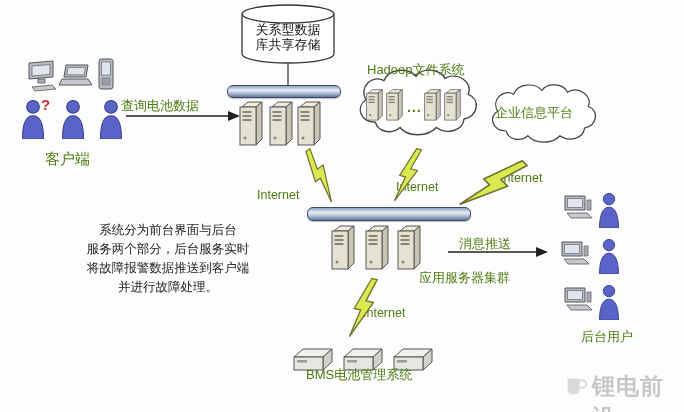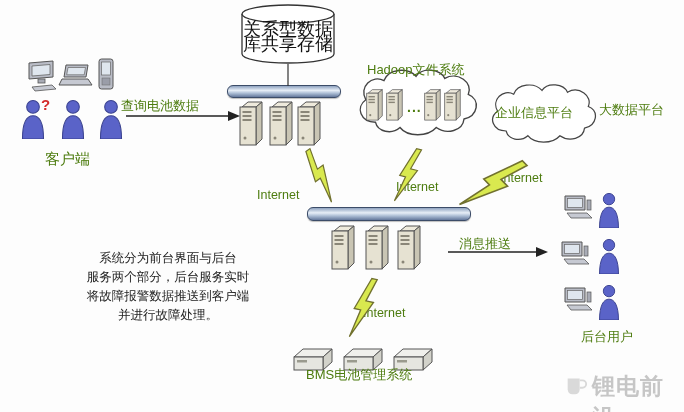--- a/index.html
+++ b/index.html
@@ -7,27 +7,27 @@
          font-family:"Liberation Sans",sans-serif;overflow:hidden;}
   .abs{position:absolute;}
   .lbl{position:absolute;white-space:nowrap;color:#4d7c0f;font-size:13px;}
   .lbl-sm{font-size:12.5px;}
   .lbl-dots{font-size:14px;font-weight:bold;letter-spacing:1px;}
   .bar3d{position:absolute;background:linear-gradient(180deg,#8fa3c0 0%,#e7eef7 40%,#aebfd6 65%,#64789c 100%);
          border:1px solid #3c4c68;border-radius:6px;box-shadow:0 1px 1px rgba(0,0,0,.25);}
   .bolt{fill:var(--bolt,#d9e94f);stroke:#71712f;stroke-width:1.2;}
   .overlay{position:absolute;left:0;top:0;z-index:10;pointer-events:none;}
   .annotation{position:absolute;left:82px;top:221px;width:172px;text-align:center;
-              font-size:12.5px;line-height:19px;color:#222;margin-top:28px;}
+              font-size:12.5px;line-height:19px;color:#222;}
   .watermark-text{position:absolute;left:592px;top:371px;font-size:23px;font-weight:bold;
              color:#c6c6c6;letter-spacing:1px;}
   .qmark{position:absolute;left:41px;top:96px;color:var(--alert,#d42b2b);
          font-weight:bold;font-size:15px;}
   .cyl-text{position:absolute;left:0;right:0;top:19px;text-align:center;
-            font-size:18px;line-height:15px;color:#111;}
+            font-size:13px;line-height:15px;color:#111;}
 </style>
 </head>
 <body>
 
 <div class="stage">
 
   <svg width="0" height="0" style="position:absolute">
     <defs>
       <g id="sym-server">
         <polygon points="3,7 9,2 23,2 17,7" fill="#eeeadc" stroke="#555" stroke-width="1"></polygon>
@@ -140,37 +140,37 @@
     </svg>
   <svg class="abs" style="left:444px;top:88px" width="17" height="33" viewBox="0 0 24 46">
       <use href="#sym-server"></use>
     </svg>
   <div class="lbl" style="left:367px;top:61px">Hadoop文件系统</div>
 
   <svg class="abs" style="left:483px;top:80px" width="118" height="68" viewBox="0 0 120 72">
       <use href="#sym-cloud"></use>
     </svg>
   <div class="lbl" style="left:495px;top:104px">企业信息平台</div>
-  <div class="lbl" style="left:599px;top:101px">大数据平台</div>
 
   <div class="lbl lbl-sm" style="left:257px;top:188px">Internet</div>
   <div class="lbl lbl-sm" style="left:396px;top:180px">Internet</div>
   <div class="lbl lbl-sm" style="left:500px;top:171px">Internet</div>
   <div class="lbl lbl-sm" style="left:363px;top:306px">Internet</div>
 
   <div class="bar3d" style="left:307px;top:207px;width:162px;height:12px"></div>
   <svg class="abs" style="left:331px;top:224px" width="24" height="46" viewBox="0 0 24 46">
       <use href="#sym-server"></use>
     </svg>
   <svg class="abs" style="left:365px;top:224px" width="24" height="46" viewBox="0 0 24 46">
       <use href="#sym-server"></use>
     </svg>
   <svg class="abs" style="left:397px;top:224px" width="24" height="46" viewBox="0 0 24 46">
       <use href="#sym-server"></use>
     </svg>
+  <div class="lbl" style="left:419px;top:269px">应用服务器集群</div>
 
   <div class="lbl" style="left:459px;top:235px">消息推送</div>
 
   <svg class="abs" style="left:563px;top:194px" width="30" height="28" viewBox="0 0 30 28">
       <use href="#sym-pc"></use>
     </svg>
   <svg class="abs" style="left:597px;top:192px" width="24" height="36" viewBox="0 0 24 38">
       <use href="#sym-person"></use>
     </svg>
   <svg class="abs" style="left:560px;top:240px" width="30" height="28" viewBox="0 0 30 28">

